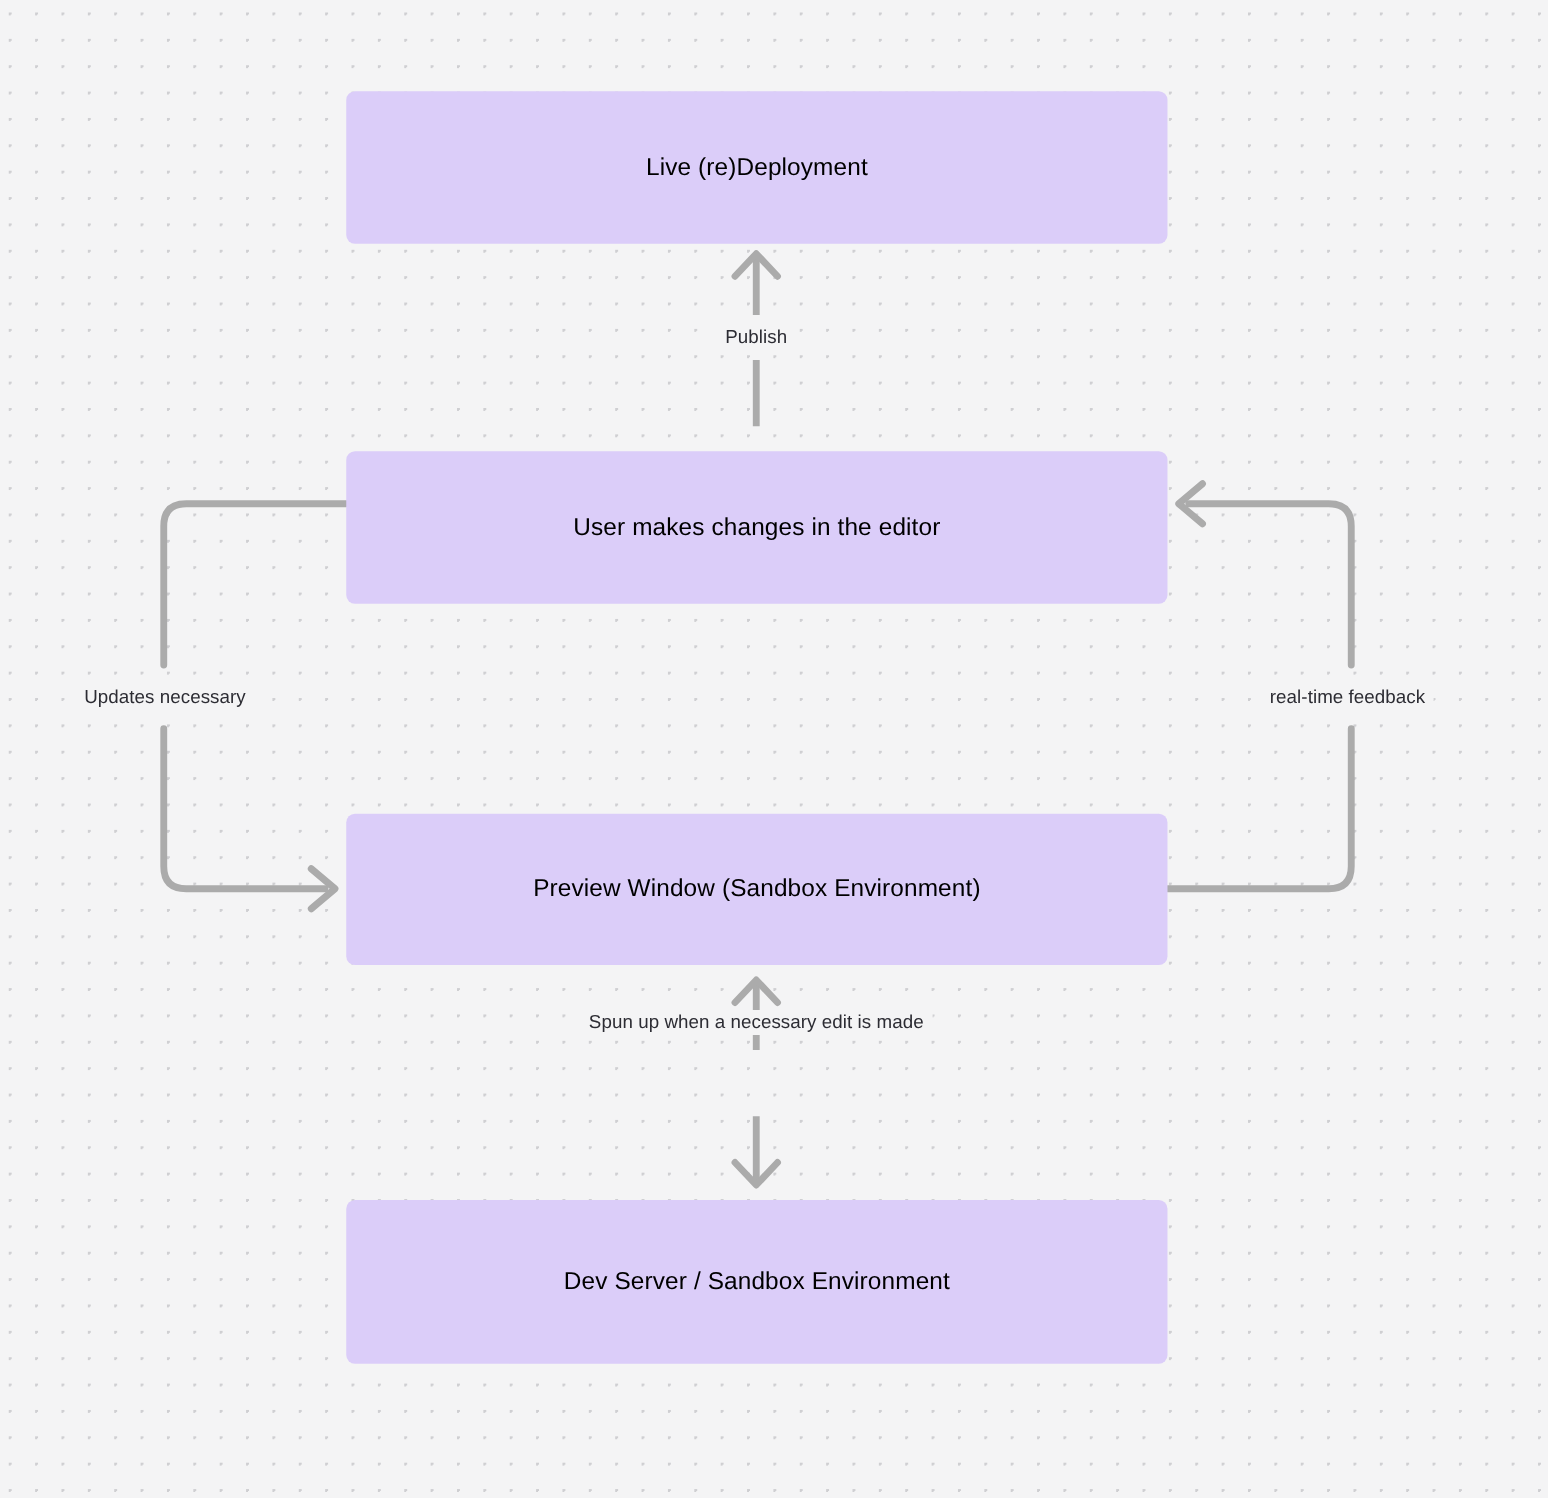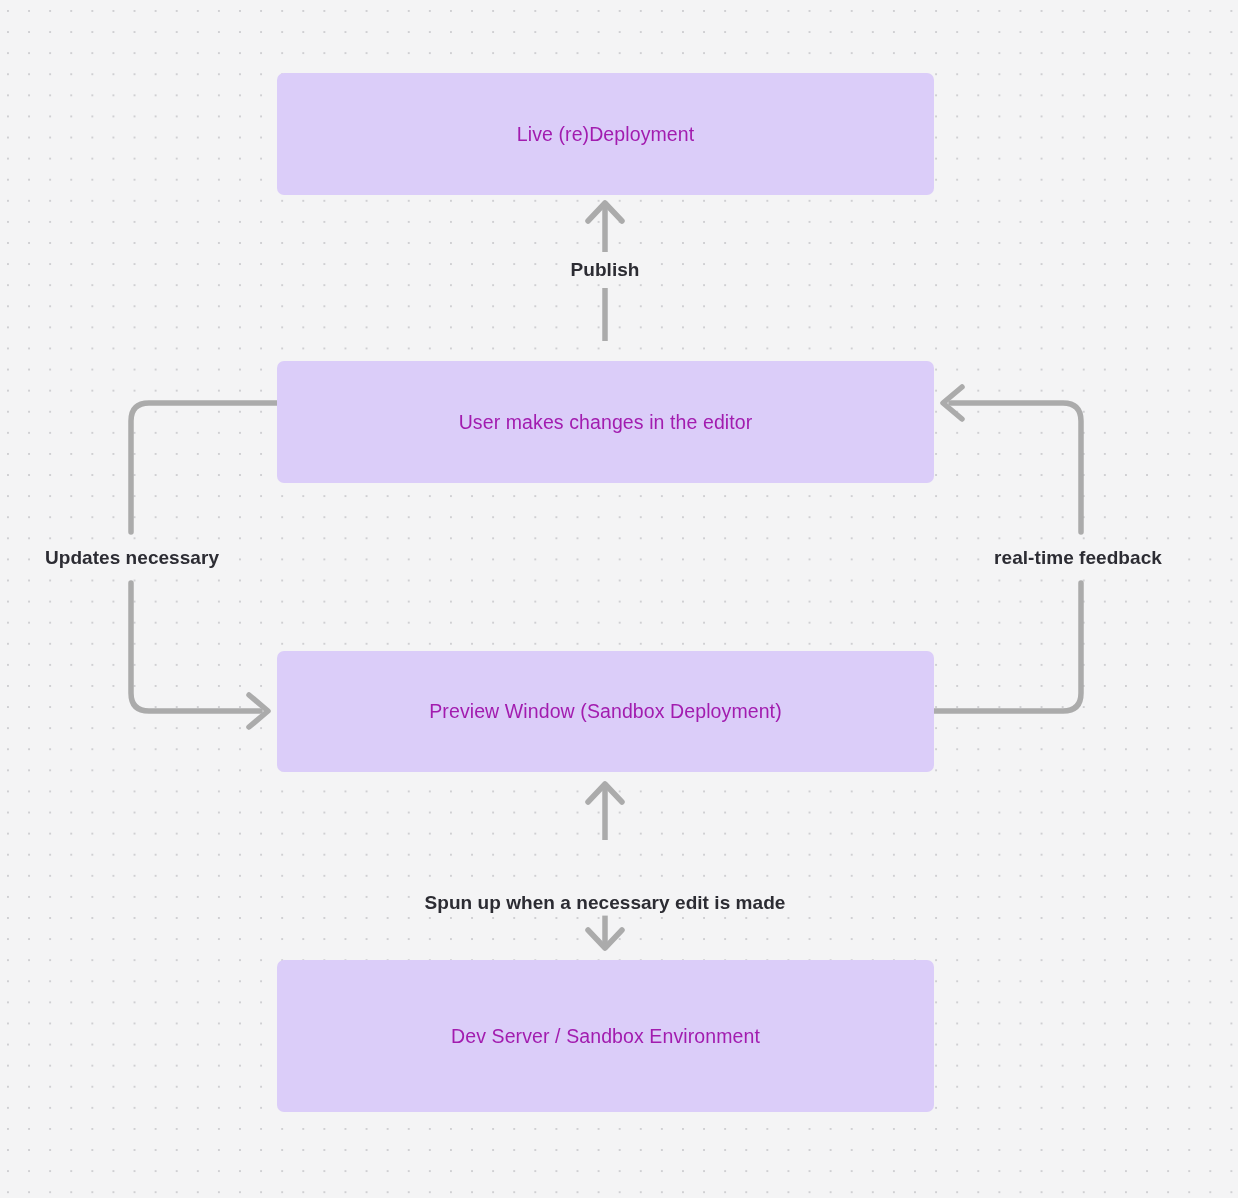--- a/index.html
+++ b/index.html
@@ -36,42 +36,41 @@
   }
 
   .node {
     position: absolute;
     box-sizing: border-box;
     background-color: #dbcdf9;
     border-radius: 7px;
     display: flex;
     align-items: center;
     justify-content: center;
-    color: #a21caf;
+    color: #000000;
     font-size: 19.5px;
     letter-spacing: 0.1px;
     line-height: 1.25;
     text-align: center;
     padding: 4px 14px;
   }
 
   .node-label {
     display: block;
   }
 
   .edge-label {
     position: absolute;
     color: #2c2c33;
-    font-size: 19px;
+    font-size: 15px;
     letter-spacing: 0.05px;
     white-space: nowrap;
     background-color: #f4f4f5;
     padding: 1px 7px;
     line-height: 1.2;
-    font-weight: bold;
   }
 </style>
 </head>
 <body>
 
 <div id="canvas">
 
   <svg id="edge-layer" viewBox="0 0 1238 1198" width="1238" height="1198" xmlns="http://www.w3.org/2000/svg">
 
     <g>
@@ -102,28 +101,28 @@
 
   <div class="node" style="left:277px; top:73px; width:657px; height:122px;">
     <span class="node-label">Live (re)Deployment</span>
   </div>
 
   <div class="node" style="left:277px; top:341px; width:657px; height:122px;margin-top:20px;">
     <span class="node-label">User makes changes in the editor</span>
   </div>
 
   <div class="node" style="left:277px; top:651px; width:657px; height:121px;">
-    <span class="node-label">Preview Window (Sandbox Deployment)</span>
+    <span class="node-label">Preview Window (Sandbox Environment)</span>
   </div>
 
-  <div class="node" style="left:277px; top:960px; width:657px; height:152px;">
+  <div class="node" style="left:277px; top:960px; width:657px; height:131px;">
     <span class="node-label">Dev Server / Sandbox Environment</span>
   </div>
 
   <div class="edge-label" style="left:605px; top:270px; transform:translate(-50%, -50%);">Publish</div>
 
   <div class="edge-label" style="left:132px; top:558px; transform:translate(-50%, -50%);">Updates necessary</div>
 
   <div class="edge-label" style="left:1078px; top:558px; transform:translate(-50%, -50%);">real-time feedback</div>
 
-  <div class="edge-label" style="left:605px; top:903px; transform:translate(-50%, -50%);">Spun up when a necessary edit is made</div>
+  <div class="edge-label" style="left:605px; top:818px; transform:translate(-50%, -50%);">Spun up when a necessary edit is made</div>
 
 </div>
 
 </body></html>

